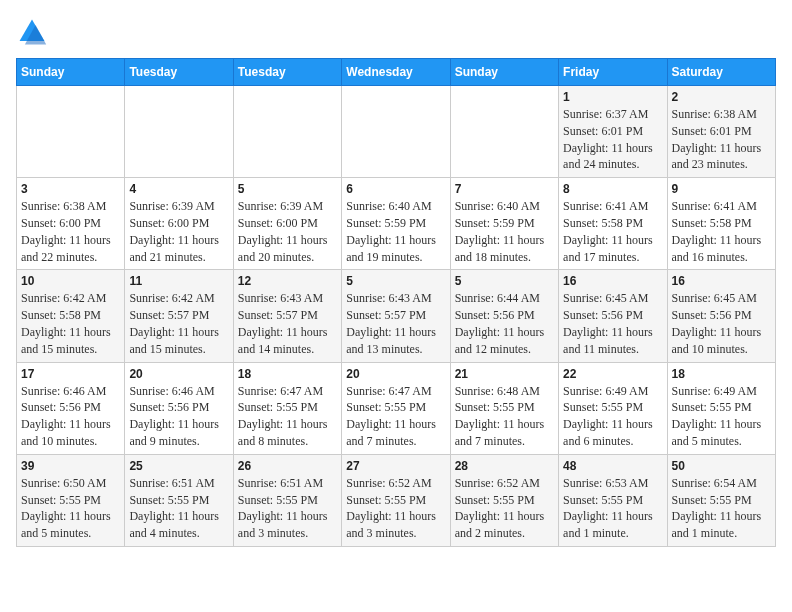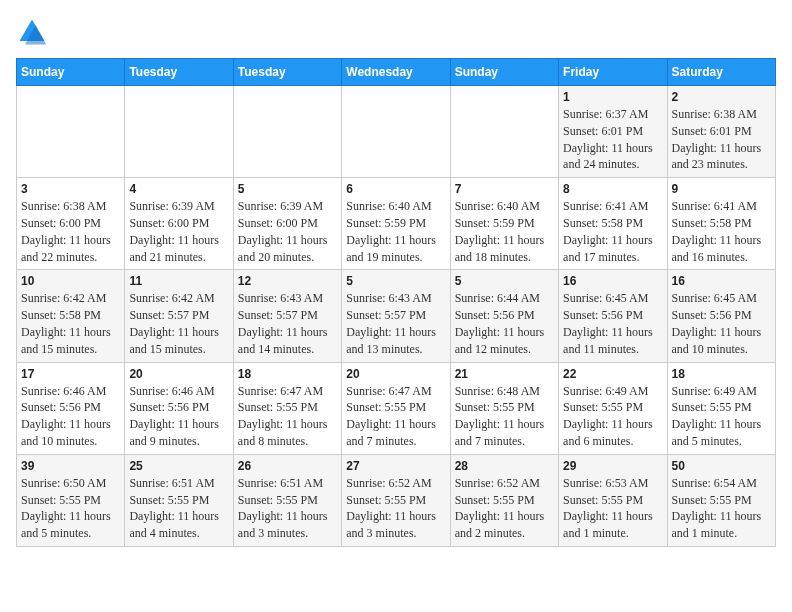--- a/index.html
+++ b/index.html
@@ -241,21 +241,21 @@
         </td>
         <td>
           <div class="day-number">27</div>
           <div class="day-info">Sunrise: 6:52 AM<br>Sunset: 5:55 PM<br>Daylight: 11 hours and 3 minutes.</div>
         </td>
         <td>
           <div class="day-number">28</div>
           <div class="day-info">Sunrise: 6:52 AM<br>Sunset: 5:55 PM<br>Daylight: 11 hours and 2 minutes.</div>
         </td>
         <td>
-          <div class="day-number">29</div>
+          <div class="day-number">48</div>
           <div class="day-info">Sunrise: 6:53 AM<br>Sunset: 5:55 PM<br>Daylight: 11 hours and 1 minute.</div>
         </td>
         <td>
           <div class="day-number">50</div>
           <div class="day-info">Sunrise: 6:54 AM<br>Sunset: 5:55 PM<br>Daylight: 11 hours and 1 minute.</div>
         </td>
       </tr>
     </tbody>
 </table>
 

